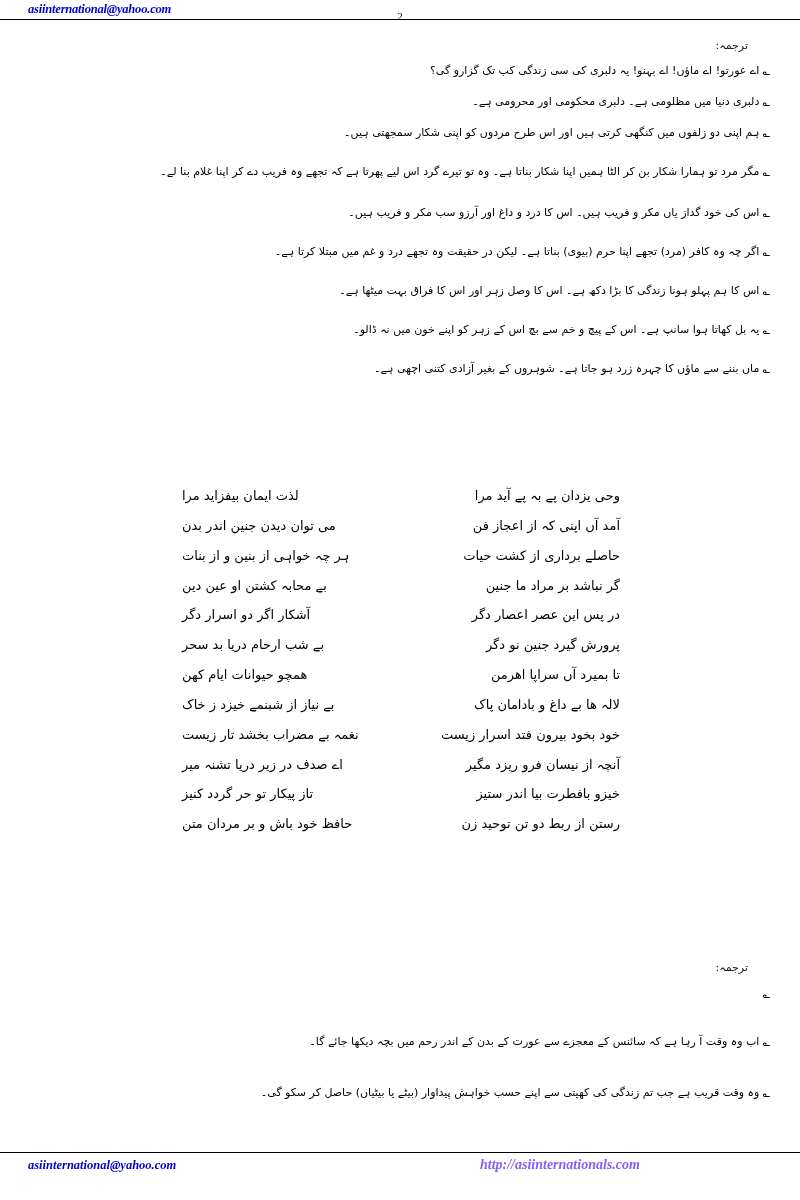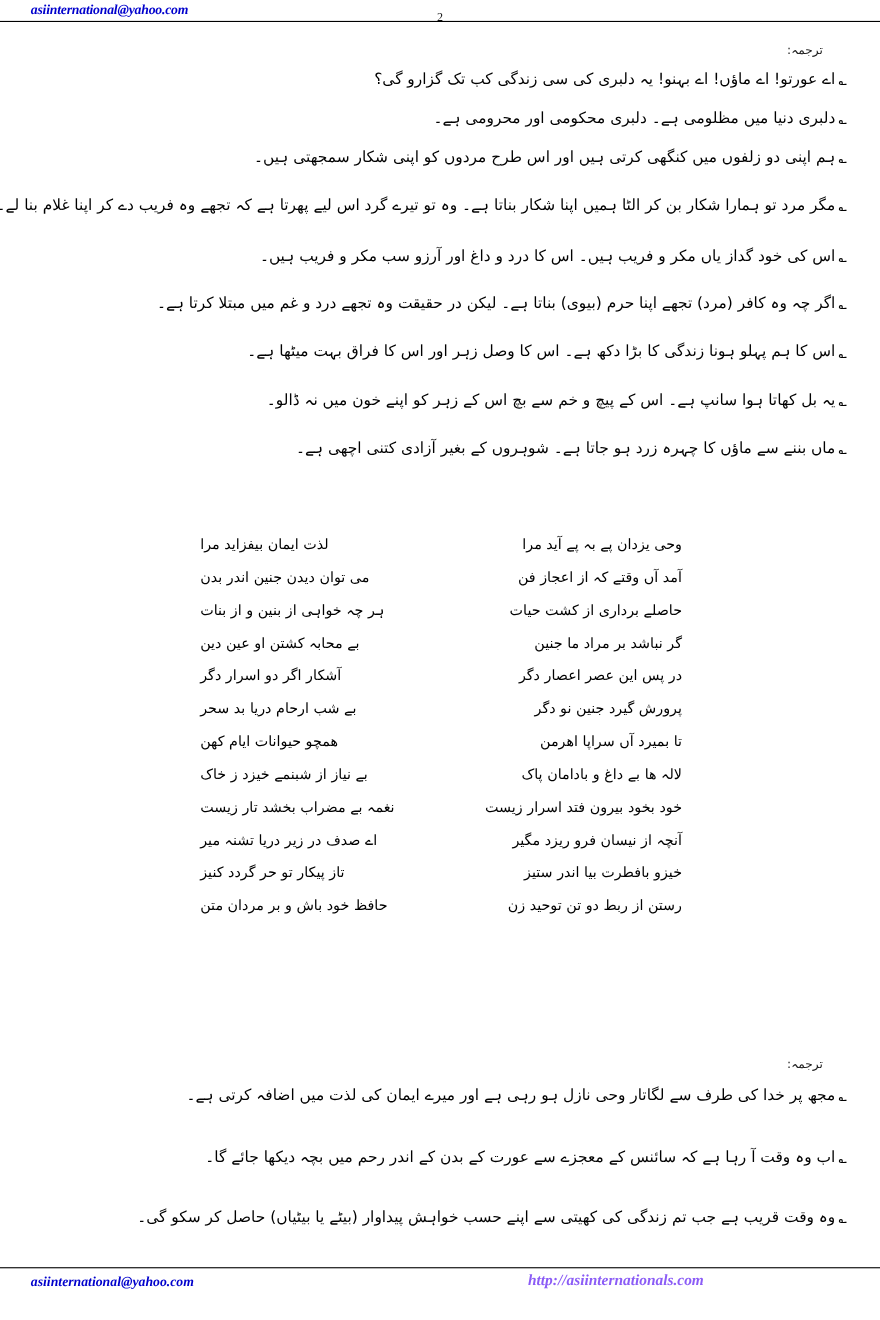--- a/index.html
+++ b/index.html
@@ -78,21 +78,21 @@
   .urdu-line .marker{
     flex:0 0 auto;
     font-size:13px;
     line-height:1;
     transform:translateY(1px);
     margin-left:3px;
     color:#000;
   }
   .urdu-line .txt{
     flex:0 1 auto;
-    font-size:14px;
+    font-size:11px;
     letter-spacing:-0.1px;
   }
   
   #urdu-top .urdu-line:nth-child(1){margin-bottom:14px;}
   #urdu-top .urdu-line:nth-child(2){margin-bottom:14px;}
   #urdu-top .urdu-line:nth-child(3){margin-bottom:22px;}
   #urdu-top .urdu-line:nth-child(4){margin-bottom:24px;}
   #urdu-top .urdu-line:nth-child(5){margin-bottom:22px;}
   #urdu-top .urdu-line:nth-child(6){margin-bottom:22px;}
   #urdu-top .urdu-line:nth-child(7){margin-bottom:22px;}
@@ -201,21 +201,21 @@
         <span class="txt">ماں بننے سے ماؤں کا چہرہ زرد ہو جاتا ہے۔ شوہروں کے بغیر آزادی کتنی اچھی ہے۔</span>
       </div>
     </div>
 
   <div class="couplets" id="couplets">
       <div class="couplet">
         <span class="hemistich first">وحی یزدان پے بہ پے آید مرا</span>
         <span class="hemistich second">لذت ایمان بیفزاید مرا</span>
       </div>
       <div class="couplet">
-        <span class="hemistich first">آمد آں وقتے کہ از اعجاز فن</span>
+        <span class="hemistich first">آمد آں اپنی کہ از اعجاز فن</span>
         <span class="hemistich second">می توان دیدن جنین اندر بدن</span>
       </div>
       <div class="couplet">
         <span class="hemistich first">حاصلے برداری از کشت حیات</span>
         <span class="hemistich second">ہر چہ خواہی از بنین و از بنات</span>
       </div>
       <div class="couplet">
         <span class="hemistich first">گر نباشد بر مراد ما جنین</span>
         <span class="hemistich second">بے محابہ کشتن او عین دین</span>
       </div>
@@ -251,21 +251,20 @@
         <span class="hemistich first">رستن از ربط دو تن توحید زن</span>
         <span class="hemistich second">حافظ خود باش و بر مردان متن</span>
       </div>
     </div>
 
   <div class="tarjuma-label tarjuma-2">ترجمہ:</div>
 
   <div class="urdu-block" id="urdu-bottom">
       <div class="urdu-line">
         <span class="marker">؎</span>
-        <span class="txt">مجھ پر خدا کی طرف سے لگاتار  وحی نازل ہو رہی ہے اور میرے ایمان کی لذت میں اضافہ کرتی ہے۔</span>
       </div>
       <div class="urdu-line">
         <span class="marker">؎</span>
         <span class="txt">اب وہ وقت آ رہا ہے کہ سائنس کے معجزے سے عورت کے بدن کے اندر رحم میں بچہ دیکھا جائے گا۔</span>
       </div>
       <div class="urdu-line">
         <span class="marker">؎</span>
         <span class="txt">وہ وقت قریب ہے جب تم زندگی کی کھیتی سے اپنے حسب خواہش پیداوار  (بیٹے یا بیٹیاں) حاصل کر سکو گی۔</span>
       </div>
     </div>

